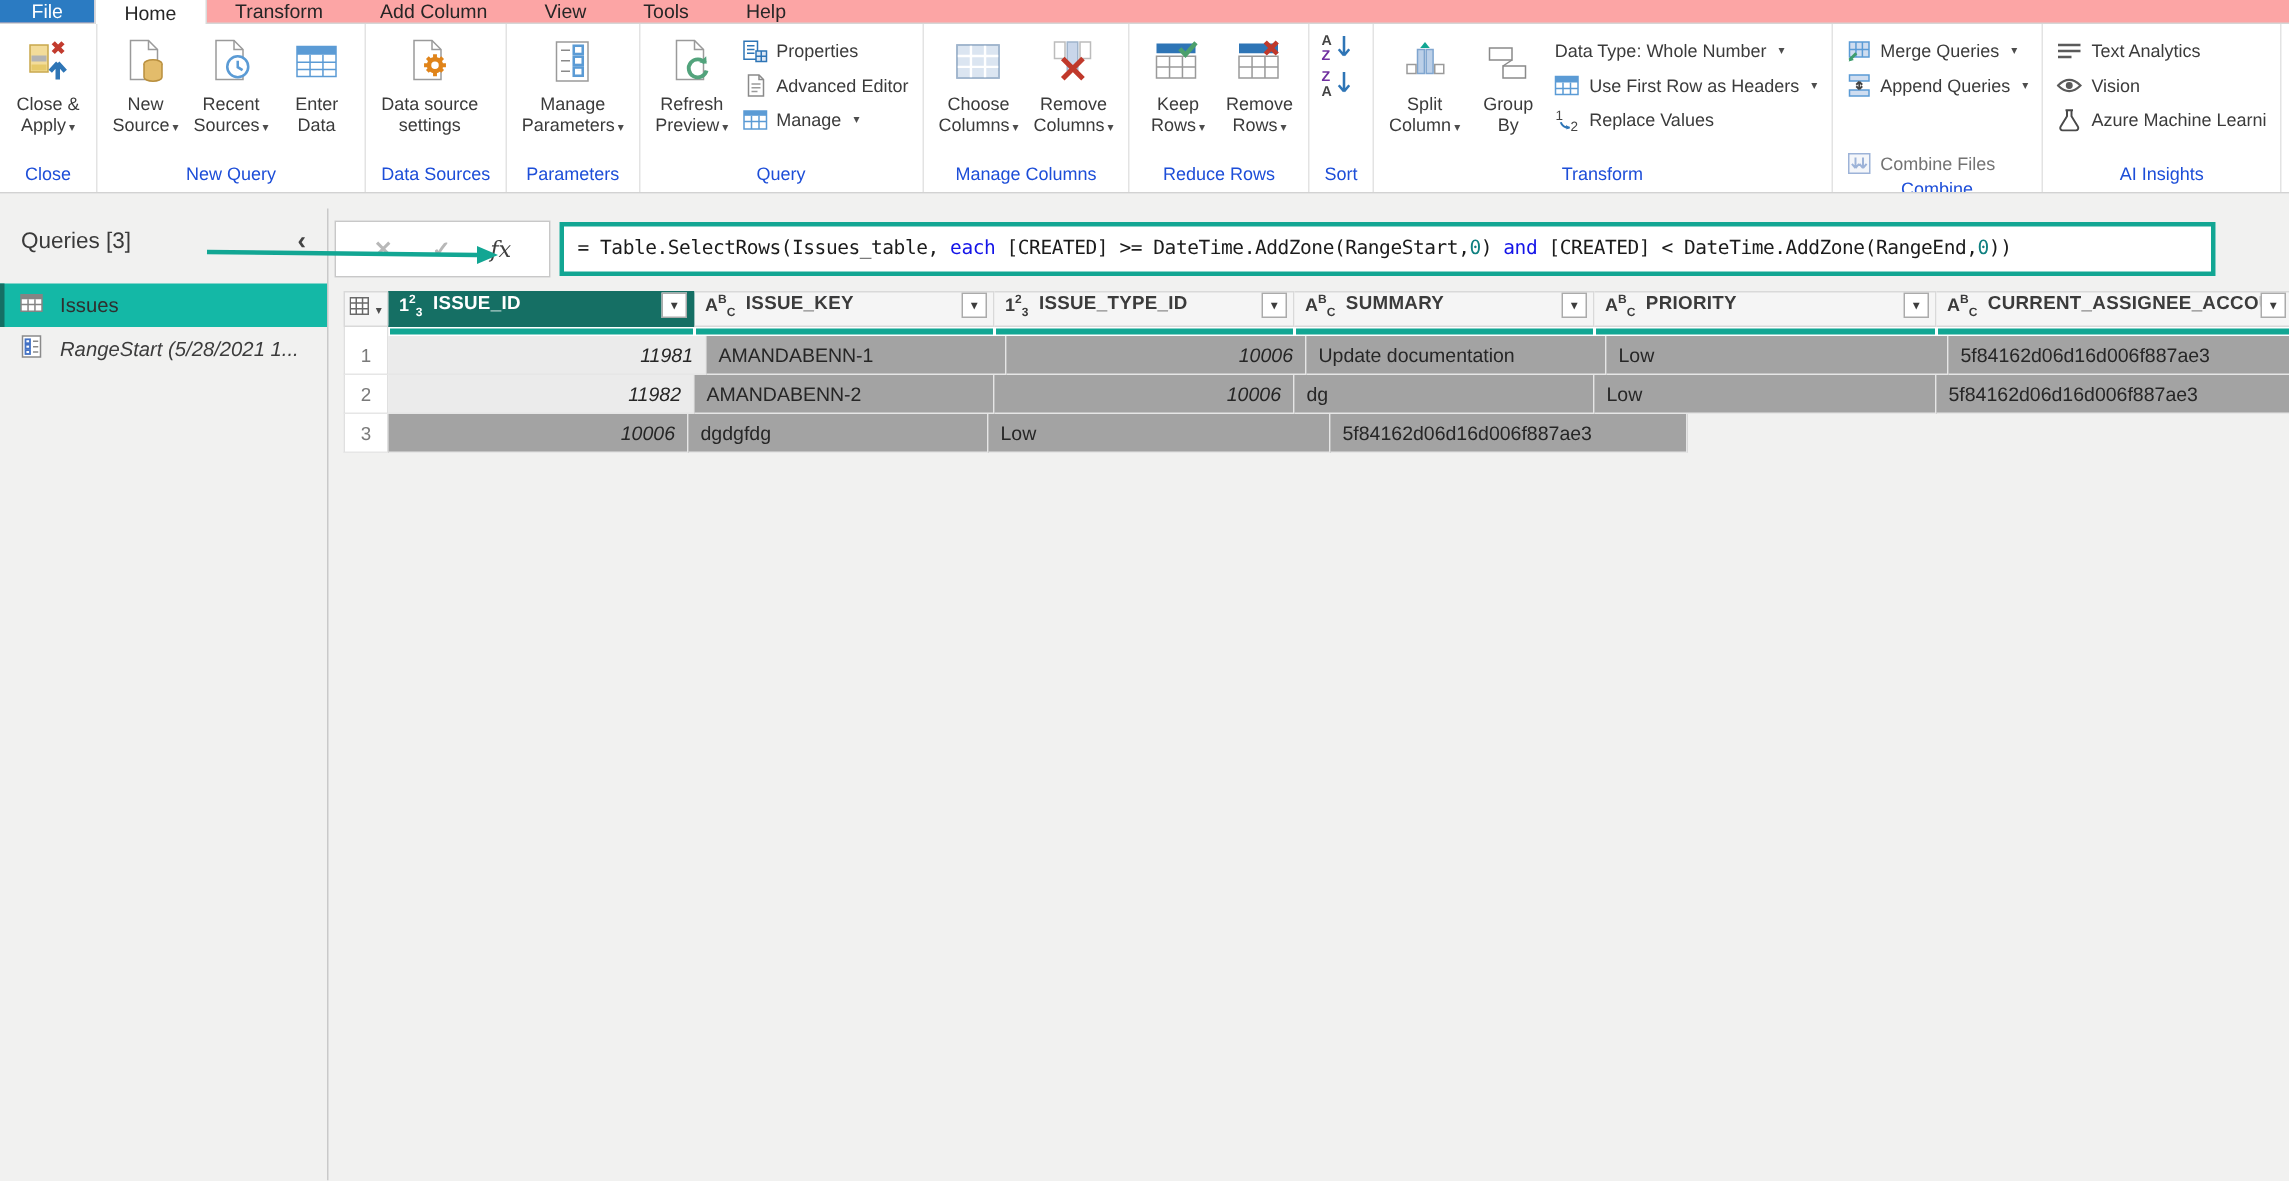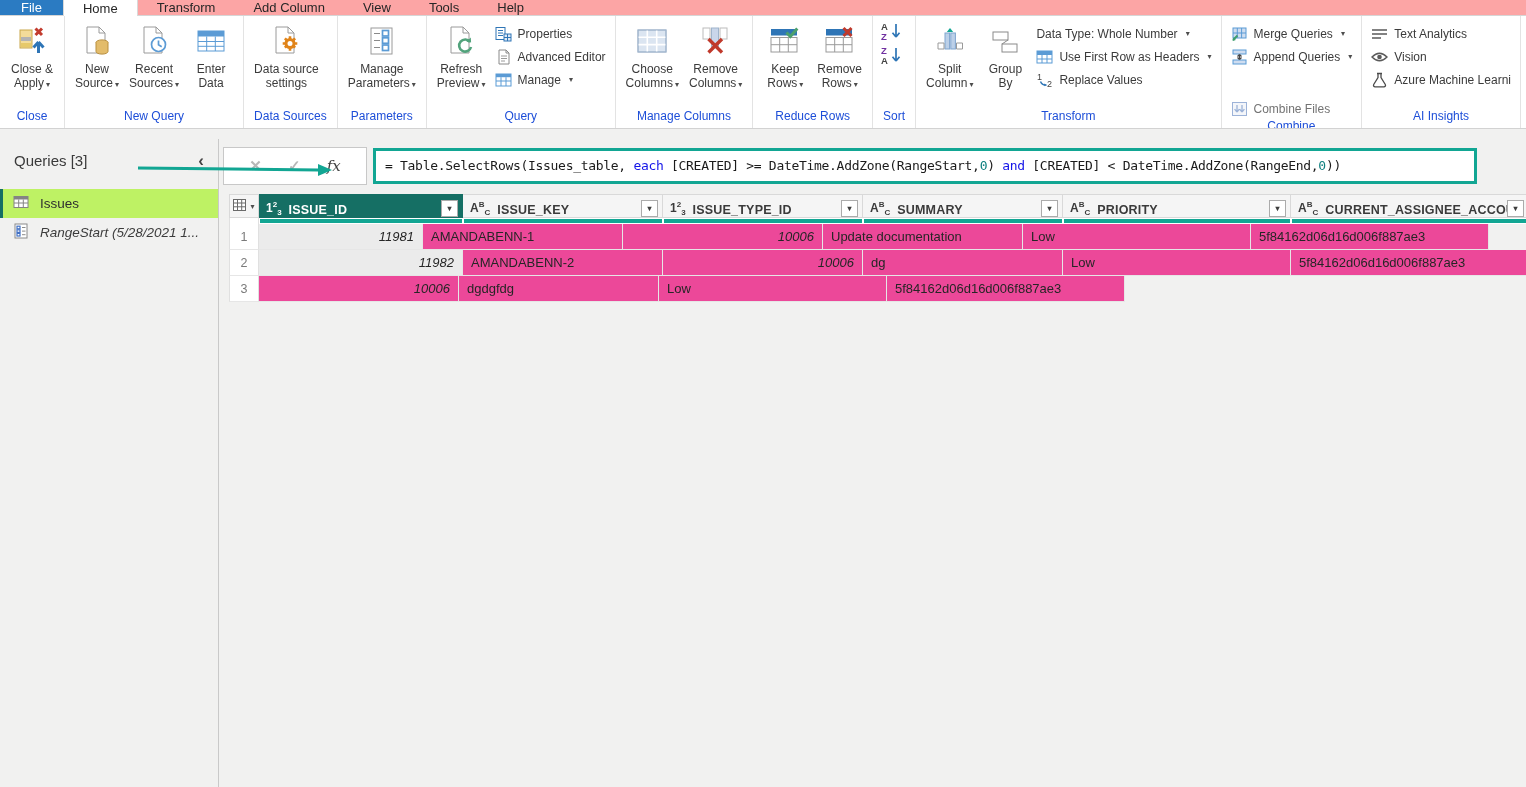--- a/index.html
+++ b/index.html
@@ -27,52 +27,52 @@
   .rbtn-icon { height:22px; display:flex; align-items:center; justify-content:center; }
   .caret { font-size:8px; color:#4d4d4d; margin-left:2px; }
 
   
   .workspace { position:absolute; top:139px; left:0; right:0; bottom:0; display:flex; }
   .sidebar { width:219px; border-right:1px solid #c9c9c9; background:#f1f1f0; flex-shrink:0; }
   .sidebar-header { display:flex; justify-content:space-between; align-items:center; padding:13px 14px 8px 14px; font-size:15px; color:#3a3a3a; }
   .chevron { font-size:17px; color:#444; font-weight:bold; line-height:12px; }
   .query-list { margin-top:12px; }
   .query-item { display:flex; align-items:center; gap:11px; height:29px; padding-left:13px; font-size:13.5px; color:#2f2f2f; position:relative; }
-  .query-item.selected { background:#bef264; }
+  .query-item.selected { background:#14b8a6; }
   .query-item.selected::before { content:""; position:absolute; left:0; top:0; bottom:0; width:3px; background:var(--tealdark); }
   .qlabel.italic { font-style:italic; color:#3c3c3c; }
 
   .main { flex:1; position:relative; overflow:hidden; }
   .formula-row { display:flex; align-items:center; height:53px; padding-left:4px; }
   .fx-box { width:144px; height:38px; background:#fff; border:1px solid #c8c8c8; display:flex; align-items:center; justify-content:space-around; padding:0 12px; flex-shrink:0; }
   .fx-cancel,.fx-check { color:#b8b8b8; font-size:15px; font-weight:bold; }
   .fx-label { font-size:15px; color:#3f3f3f; font-family:"DejaVu Serif",serif; font-style:italic; }
   .formula-input { flex:1; margin-left:6px; margin-right:49px; height:36px; background:#fff; border:3px solid var(--teal); display:flex; align-items:center; padding:0 9px; font-family:"DejaVu Sans Mono",monospace; font-size:13px; letter-spacing:-0.3px; white-space:pre; overflow:hidden; }
   .seg-default { color:#1b1b1b; }
   .seg-keyword { color:var(--kw); }
   .seg-number  { color:var(--num); }
 
   
   .grid { margin-left:10px; margin-top:2px; display:inline-block; background:transparent; }
   .t-header-row { display:flex; height:24px; }
   .corner-cell { width:30px; background:#f5f5f5; border:1px solid #d9d9d9; display:flex; align-items:center; justify-content:center; gap:2px; flex-shrink:0; }
-  .h-cell { display:flex; align-items:flex-end; padding:0 4px 0 7px; background:#f5f5f5; border-top:1px solid #d9d9d9; border-right:1px solid #d9d9d9; border-bottom:1px solid #d9d9d9; font-size:12.5px; font-weight:bold; color:#3b3b3b; flex-shrink:0; }
+  .h-cell { display:flex; align-items:flex-start; padding:0 4px 0 7px; background:#f5f5f5; border-top:1px solid #d9d9d9; border-right:1px solid #d9d9d9; border-bottom:1px solid #d9d9d9; font-size:12.5px; font-weight:bold; color:#3b3b3b; flex-shrink:0; }
   .h-cell.selected { background:var(--tealdark); color:#fff; border-color:var(--tealdark); }
   .type-icon { margin-right:7px; font-size:12px; font-weight:bold; flex-shrink:0; }
   .type-icon sup { font-size:8px; }
   .type-icon sub { font-size:8px; }
   .h-label { flex:1; overflow:hidden; white-space:nowrap; letter-spacing:0.2px; }
   .filter-btn { width:17px; height:17px; border:1px solid #ababab; background:#fff; display:flex; align-items:center; justify-content:center; font-size:8px; color:#3d3d3d; flex-shrink:0; }
   .quality-row { display:flex; height:6px; }
   .q-spacer { width:30px; background:#fff; border-left:1px solid #e0e0e0; border-right:1px solid #e0e0e0; flex-shrink:0; }
   .q-cell { padding:1px 1px 1px 1px; flex-shrink:0; background:#fff; }
   .q-cell .bar { height:4px; background:var(--teal); }
   .t-row { display:flex; height:26px; font-size:13px; }
   .rn-cell { width:30px; display:flex; align-items:center; justify-content:center; color:#7a7a7a; background:#fff; border-left:1px solid #e0e0e0; border-right:1px solid #e0e0e0; border-bottom:1px solid #e6e6e6; font-size:12.5px; flex-shrink:0; }
-  .d-cell { padding:0 8px; display:flex; align-items:center; background:#ec4899; border-right:1px solid #e6e6e6; border-bottom:1px solid #e6e6e6; color:#262626; white-space:nowrap; overflow:hidden; flex-shrink:0; }
+  .d-cell { padding:0 8px; display:flex; align-items:center; background:#a3a3a3; border-right:1px solid #e6e6e6; border-bottom:1px solid #e6e6e6; color:#262626; white-space:nowrap; overflow:hidden; flex-shrink:0; }
   .d-cell.num { justify-content:flex-end; font-style:italic; }
   .d-cell.colsel { background:#ebebeb; }
 
   .annotation-overlay { position:absolute; top:0; left:0; pointer-events:none; z-index:50; }
 </style>
 </head>
 <body>
 
 <div class="tabbar">
     <div class="tab file">File</div>
@@ -533,21 +533,21 @@
             <div class="bar"></div>
           </div>
           <div class="q-cell" style="width: 228px;">
             <div class="bar"></div>
           </div>
           <div class="q-cell" style="width: 238px;">
             <div class="bar"></div>
           </div>
         </div><div class="t-row">
           <div class="rn-cell">1</div>
-          <div class="d-cell num colsel" style="width: 164px;">11981</div>
+          <div class="d-cell num colsel" style="width: 212px;">11981</div>
           <div class="d-cell" style="width: 200px;">AMANDABENN-1</div>
           <div class="d-cell num" style="width: 200px;">10006</div>
           <div class="d-cell" style="width: 200px;">Update documentation</div>
           <div class="d-cell" style="width: 228px;">Low</div>
           <div class="d-cell" style="width: 238px;">5f84162d06d16d006f887ae3</div>
         </div><div class="t-row">
           <div class="rn-cell">2</div>
           <div class="d-cell num colsel" style="width: 204px;">11982</div>
           <div class="d-cell" style="width: 200px;">AMANDABENN-2</div>
           <div class="d-cell num" style="width: 200px;">10006</div>

